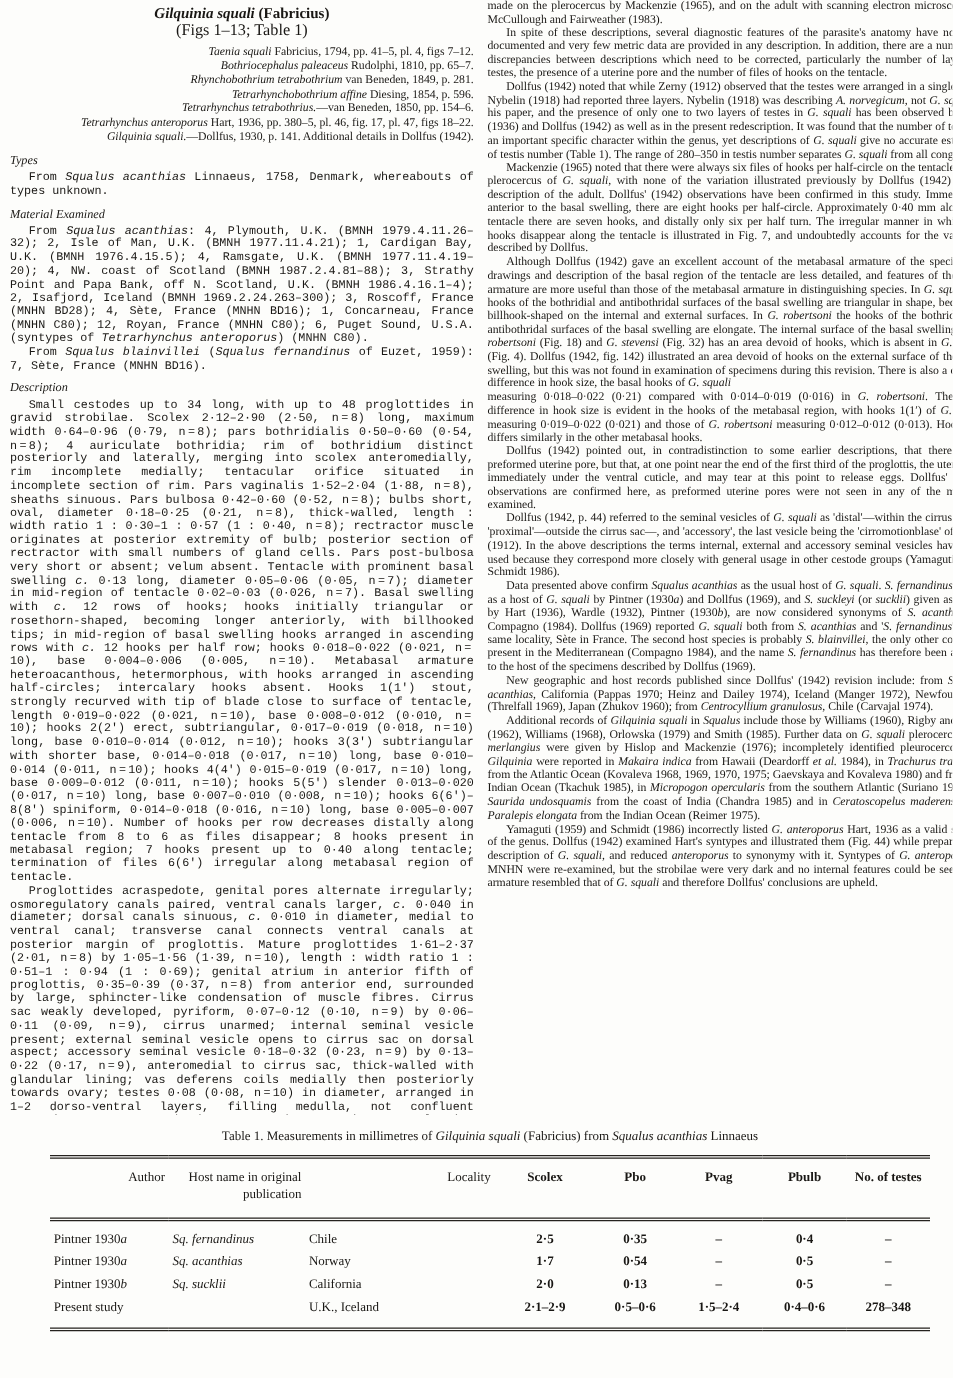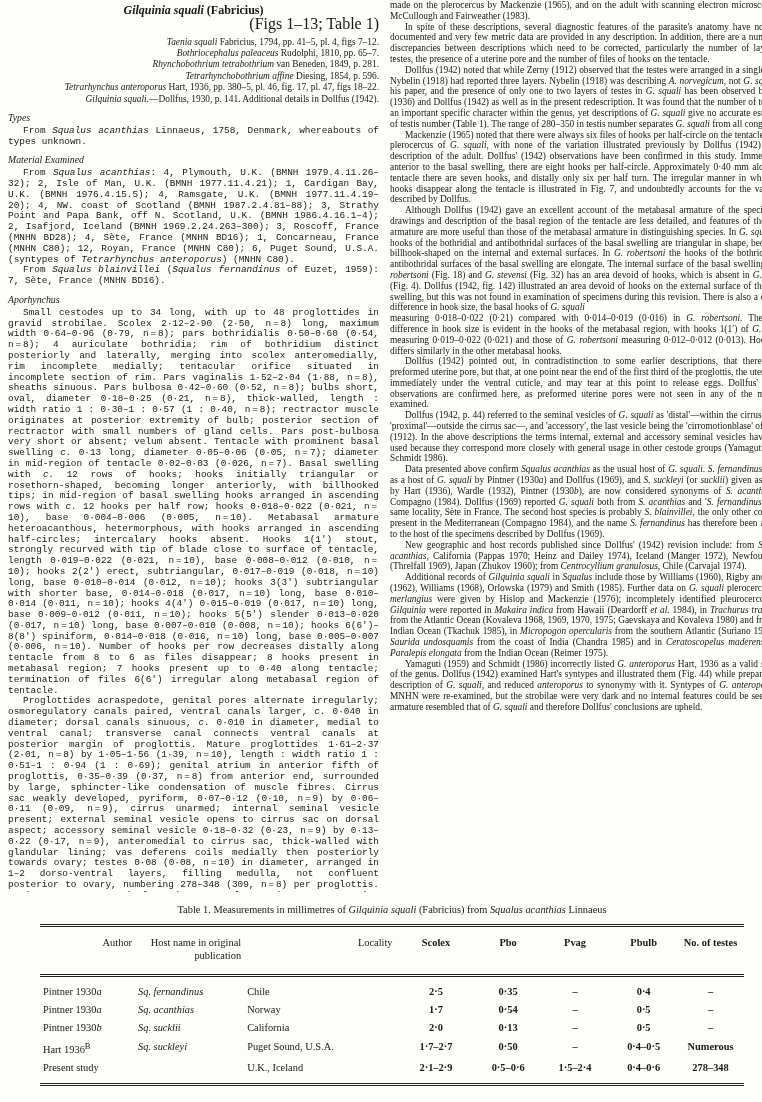--- a/index.html
+++ b/index.html
@@ -8,21 +8,21 @@
     background:#fdfdfb;color:#191714;
     font-family:"Liberation Serif","DejaVu Serif",serif;
   }
   .page{width:762px;height:1102px;overflow:hidden;position:relative;}
   .columns{display:flex;height:892px;overflow:hidden;padding-left:8px;box-sizing:border-box;}
   .col-left{flex:0 0 371px;width:371px;}
   .col-right{flex:0 0 398px;width:398px;margin-left:11px;}
   .bodytext, .col-right{font-size:9.4px;line-height:10.8px;text-align:justify;}
   .head-title{text-align:center;font-weight:bold;font-size:12px;margin:5px 0 1px;}
   .head-title .sp{font-style:italic;}
-  .head-figs{text-align:right;font-size:16px;margin:3px 0 7px;}
+  .head-figs{text-align:center;font-size:13px;margin:3px 0 7px;}
   .synonymy p{margin:0;font-size:9.4px;line-height:11.4px;text-align:right;}
   .synonymy i{font-style:italic;}
   .sec-heading{font-style:italic;font-size:9.8px;margin:8px 0 2px;font-weight:normal;}
   p.body{margin:0;text-indent:15px;font-family:Liberation Mono, monospace;}
   p.body.noindent, .col-right p.noindent{text-indent:0;}
   .col-right p{margin:0;text-indent:15px;}
   i{font-style:italic;}
   
   .table-section{padding:12px 18px 0 40px;}
   .table-caption{text-align:center;font-weight:normal;font-size:10.4px;margin:0 0 9px;}
@@ -43,32 +43,33 @@
 
     <div class="col-left bodytext">
       <div class="head-title"><span class="sp">Gilquinia squali</span><span> (Fabricius)</span></div>
       <div class="head-figs">(Figs 1–13; Table 1)</div>
 
       <div class="synonymy">
           <p><i>Taenia squali</i><span> Fabricius, 1794, pp. 41–5, pl. 4, figs 7–12.</span></p>
           <p><i>Bothriocephalus paleaceus</i><span> Rudolphi, 1810, pp. 65–7.</span></p>
           <p><i>Rhynchobothrium tetrabothrium</i><span> van Beneden, 1849, p. 281.</span></p>
           <p><i>Tetrarhynchobothrium affine</i><span> Diesing, 1854, p. 596.</span></p>
+          <p><i>Tetrarhynchus tetrabothrius.</i><span>—van Beneden, 1850, pp. 154–6.</span></p>
           <p><i>Tetrarhynchus anteroporus</i><span> Hart, 1936, pp. 380–5, pl. 46, fig. 17, pl. 47, figs 18–22.</span></p>
           <p><i>Gilquinia squali.</i><span>—Dollfus, 1930, p. 141. Additional details in Dollfus (1942).</span></p>
         </div>
 
       <div class="sec-heading">Types</div>
       <p class="body">From <i>Squalus acanthias</i> Linnaeus, 1758, Denmark, whereabouts of types unknown.</p>
 
       <div class="sec-heading">Material Examined</div>
       <p class="body">From <i>Squalus acanthias</i>: 4, Plymouth, U.K. (BMNH 1979.4.11.26–32); 2, Isle of Man, U.K. (BMNH 1977.11.4.21); 1, Cardigan Bay, U.K. (BMNH 1976.4.15.5); 4, Ramsgate, U.K. (BMNH 1977.11.4.19–20); 4, NW. coast of Scotland (BMNH 1987.2.4.81–88); 3, Strathy Point and Papa Bank, off N. Scotland, U.K. (BMNH 1986.4.16.1–4); 2, Isafjord, Iceland (BMNH 1969.2.24.263–300); 3, Roscoff, France (MNHN BD28); 4, Sète, France (MNHN BD16); 1, Concarneau, France (MNHN C80); 12, Royan, France (MNHN C80); 6, Puget Sound, U.S.A. (syntypes of <i>Tetrarhynchus anteroporus</i>) (MNHN C80).</p>
       <p class="body">From <i>Squalus blainvillei</i> (<i>Squalus fernandinus</i> of Euzet, 1959): 7, Sète, France (MNHN BD16).</p>
 
-      <div class="sec-heading">Aporhynchus</div>
+      <div class="sec-heading">Description</div>
       <p class="body">Small cestodes up to 34 long, with up to 48 proglottides in gravid strobilae. Scolex 2·12–2·90 (2·50, n = 8) long, maximum width 0·64–0·96 (0·79, n = 8); pars bothridialis 0·50–0·60 (0·54, n = 8); 4 auriculate bothridia; rim of bothridium distinct posteriorly and laterally, merging into scolex anteromedially, rim incomplete medially; tentacular orifice situated in incomplete section of rim. Pars vaginalis 1·52–2·04 (1·88, n = 8), sheaths sinuous. Pars bulbosa 0·42–0·60 (0·52, n = 8); bulbs short, oval, diameter 0·18–0·25 (0·21, n = 8), thick-walled, length : width ratio 1 : 0·30–1 : 0·57 (1 : 0·40, n = 8); rectractor muscle originates at posterior extremity of bulb; posterior section of rectractor with small numbers of gland cells. Pars post-bulbosa very short or absent; velum absent. Tentacle with prominent basal swelling <i>c.</i> 0·13 long, diameter 0·05–0·06 (0·05, n = 7); diameter in mid-region of tentacle 0·02–0·03 (0·026, n = 7). Basal swelling with <i>c.</i> 12 rows of hooks; hooks initially triangular or rosethorn-shaped, becoming longer anteriorly, with billhooked tips; in mid-region of basal swelling hooks arranged in ascending rows with <i>c.</i> 12 hooks per half row; hooks 0·018–0·022 (0·021, n = 10), base 0·004–0·006 (0·005, n = 10). Metabasal armature heteroacanthous, hetermorphous, with hooks arranged in ascending half-circles; intercalary hooks absent. Hooks 1(1′) stout, strongly recurved with tip of blade close to surface of tentacle, length 0·019–0·022 (0·021, n = 10), base 0·008–0·012 (0·010, n = 10); hooks 2(2′) erect, subtriangular, 0·017–0·019 (0·018, n = 10) long, base 0·010–0·014 (0·012, n = 10); hooks 3(3′) subtriangular with shorter base, 0·014–0·018 (0·017, n = 10) long, base 0·010–0·014 (0·011, n = 10); hooks 4(4′) 0·015–0·019 (0·017, n = 10) long, base 0·009–0·012 (0·011, n = 10); hooks 5(5′) slender 0·013–0·020 (0·017, n = 10) long, base 0·007–0·010 (0·008, n = 10); hooks 6(6′)–8(8′) spiniform, 0·014–0·018 (0·016, n = 10) long, base 0·005–0·007 (0·006, n = 10). Number of hooks per row decreases distally along tentacle from 8 to 6 as files disappear; 8 hooks present in metabasal region; 7 hooks present up to 0·40 along tentacle; termination of files 6(6′) irregular along metabasal region of tentacle.</p>
       <p class="body">Proglottides acraspedote, genital pores alternate irregularly; osmoregulatory canals paired, ventral canals larger, <i>c.</i> 0·040 in diameter; dorsal canals sinuous, <i>c.</i> 0·010 in diameter, medial to ventral canal; transverse canal connects ventral canals at posterior margin of proglottis. Mature proglottides 1·61–2·37 (2·01, n = 8) by 1·05–1·56 (1·39, n = 10), length : width ratio 1 : 0·51–1 : 0·94 (1 : 0·69); genital atrium in anterior fifth of proglottis, 0·35–0·39 (0·37, n = 8) from anterior end, surrounded by large, sphincter-like condensation of muscle fibres. Cirrus sac weakly developed, pyriform, 0·07–0·12 (0·10, n = 9) by 0·06–0·11 (0·09, n = 9), cirrus unarmed; internal seminal vesicle present; external seminal vesicle opens to cirrus sac on dorsal aspect; accessory seminal vesicle 0·18–0·32 (0·23, n = 9) by 0·13–0·22 (0·17, n = 9), anteromedial to cirrus sac, thick-walled with glandular lining; vas deferens coils medially then posteriorly towards ovary; testes 0·08 (0·08, n = 10) in diameter, arranged in 1–2 dorso-ventral layers, filling medulla, not confluent posterior to ovary, numbering 278–348 (309, n = 8) per proglottis. Vagina opens to genital atrium ventral to cirrus sac; vagina straight, passes medially then posteriorly to level of ovary, dilating slighting to form diminutive seminal receptacle; sperm duct short, joins equally short oviduct immediately posterior to ovarian isthmus; fertilisation duct short, sinuous, joined by duct from small vitelline reservoir, passes posteriorly to Mehlis' gland; gland <i>c.</i> 0·20 in diameter; ovary 4-lobed, each lobe 0·18–0·39 (0·29, n = 8) by 0·16–0·34 (0·25, n = 8); vitelline follicles surround medulla, <i>c.</i> 0·05 in diameter; uterus tubular in mature proglottides, extends anteriorly from level of ovary, then deviates porally, terminating at proximal pole of cirrus sac; uterine diverticula become prominent as uterus enlarges; uterus fills almost entire proglottis when gravid, maintains poral deviation anteriorly. Uterine pore absent. Gravid proglottides 1·50–4·05 (2·48, n = 8) by 1·09–1·95 (2·66, n = 8).</p>
 
       <p class="body">Dollfus (1942) summarised the descriptions of <i>G. squali</i> by Lönnberg (1891), Zerny (1912), Pintner (1913) and Wardle (1932). He also included in his summary a description of Nybelin (1918). However, the parasite described in Nybelin's paper is <i>Aporhynchus norvegicus</i> (Olsson, 1868), not <i>G. squali</i>.  Additional morphological observations have been</p>
     </div>
 
     <div class="col-right">
         <p class="noindent">made on the plerocercus by Mackenzie (1965), and on the adult with scanning electron microscopy by McCullough and Fairweather (1983).</p>
         <p>In spite of these descriptions, several diagnostic features of the parasite's anatomy have not been documented and very few metric data are provided in any description. In addition, there are a number of discrepancies between descriptions which need to be corrected, particularly the number of layers of testes, the presence of a uterine pore and the number of files of hooks on the tentacle.</p>
         <p>Dollfus (1942) noted that while Zerny (1912) observed that the testes were arranged in a single layer, Nybelin (1918) had reported three layers. Nybelin (1918) was describing <i>A. norvegicum</i>, not <i>G. squali</i> in his paper, and the presence of only one to two layers of testes in <i>G. squali</i> has been observed by Hart (1936) and Dollfus (1942) as well as in the present redescription. It was found that the number of testes is an important specific character within the genus, yet descriptions of <i>G. squali</i> give no accurate estimates of testis number (Table 1). The range of 280–350 in testis number separates <i>G. squali</i> from all congeners.</p>
@@ -134,30 +135,20 @@
             <td>Pintner 1930<i>b</i></td>
             <td><i>Sq. sucklii</i></td>
             <td>California</td>
             <td class="num">2·0</td>
             <td class="num">0·13</td>
             <td class="num">–</td>
             <td class="num">0·5</td>
             <td class="num">–</td>
           </tr>
           <tr>
-            <td>Hart 1936<sup>B</sup></td>
-            <td><i>Sq. suckleyi</i></td>
-            <td>Puget Sound, U.S.A.</td>
-            <td class="num">1·7–2·7</td>
-            <td class="num">0·50</td>
-            <td class="num">–</td>
-            <td class="num">0·4–0·5</td>
-            <td class="num">Numerous</td>
-          </tr>
-          <tr>
             <td>Present study</td>
             <td></td>
             <td>U.K., Iceland</td>
             <td class="num">2·1–2·9</td>
             <td class="num">0·5–0·6</td>
             <td class="num">1·5–2·4</td>
             <td class="num">0·4–0·6</td>
             <td class="num">278–348</td>
           </tr>
         </tbody>

